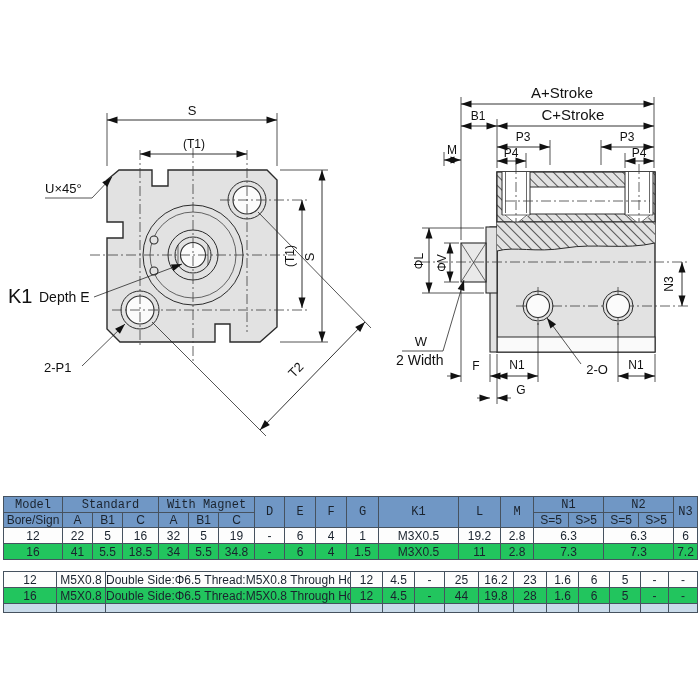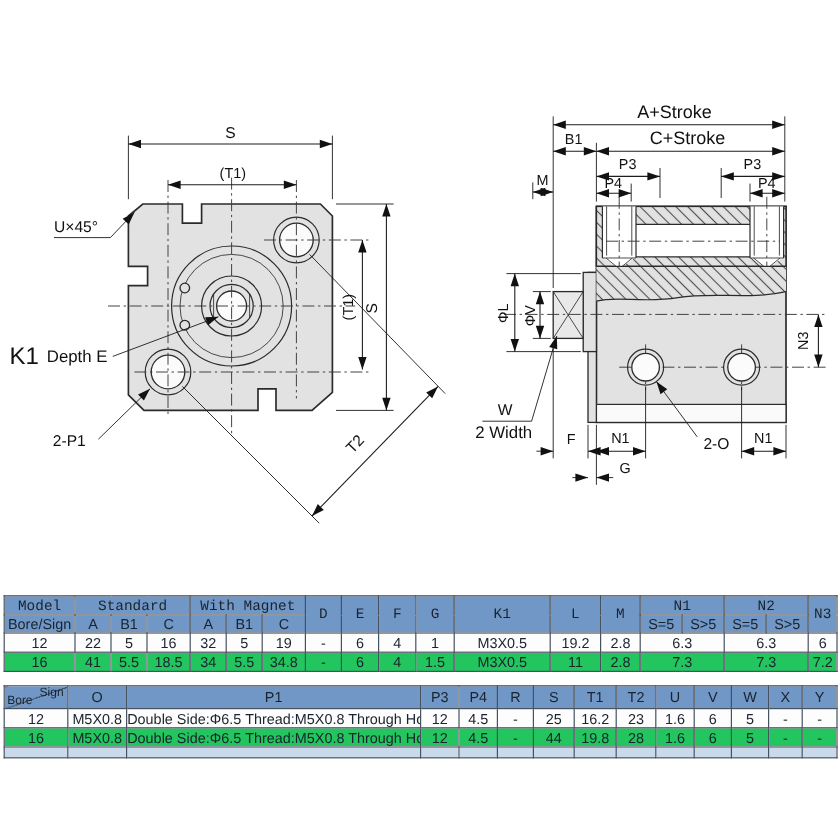--- a/index.html
+++ b/index.html
@@ -300,39 +300,20 @@
         <col style="width:34px">
     <col style="width:35px">
         <col style="width:33px">
         <col style="width:32px">
         <col style="width:31px">
     <col style="width:31px">
         <col style="width:28px">
         <col style="width:29px">
   </colgroup>
   <tbody>
-        <tr class="h3">
-    <th class="hd diag">
-      <span class="tr">Sign</span>
-      <span class="bl">Bore</span>
-    </th>
-    <th class="hd">O</th>
-    <th class="hd">P1</th>
-    <th class="hd">P3</th>
-    <th class="hd">P4</th>
-    <th class="hd">R</th>
-    <th class="hd">S</th>
-    <th class="hd">T1</th>
-    <th class="hd">T2</th>
-    <th class="hd">U</th>
-    <th class="hd">V</th>
-    <th class="hd">W</th>
-    <th class="hd">X</th>
-    <th class="hd">Y</th>
-  </tr>
   <tr class="rowA">
     <td>12</td>
     <td>M5X0.8</td>
     <td class="p1cell">Double Side:Φ6.5  Thread:M5X0.8 Through Hole:Φ4.2</td>
     <td>12</td>
     <td>4.5</td>
     <td>-</td>
     <td>25</td>
     <td>16.2</td>
     <td>23</td>

